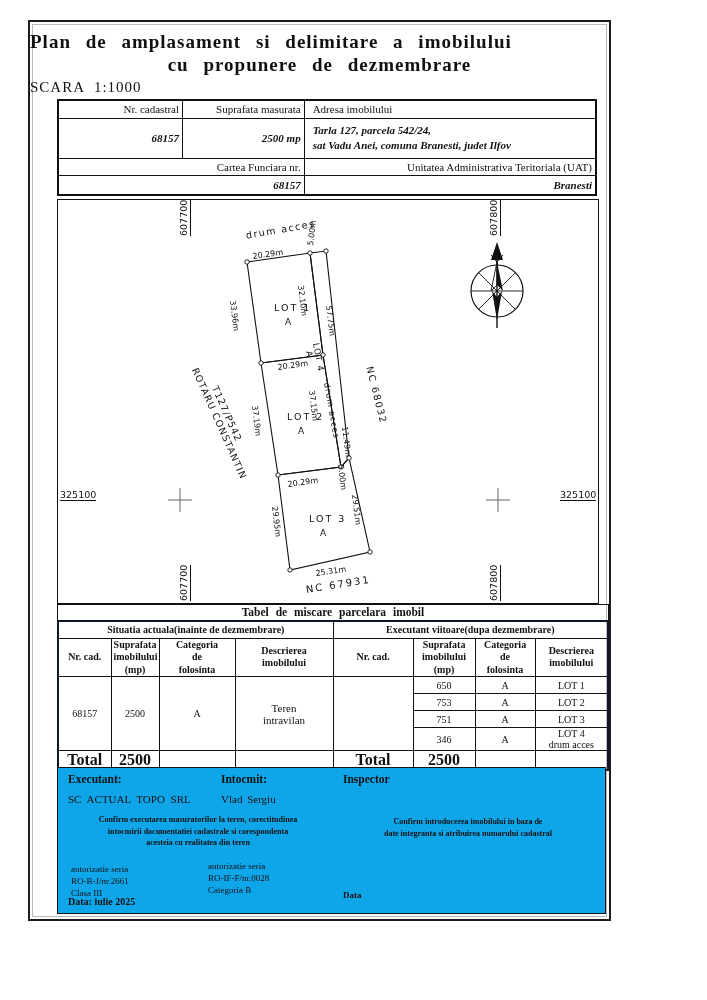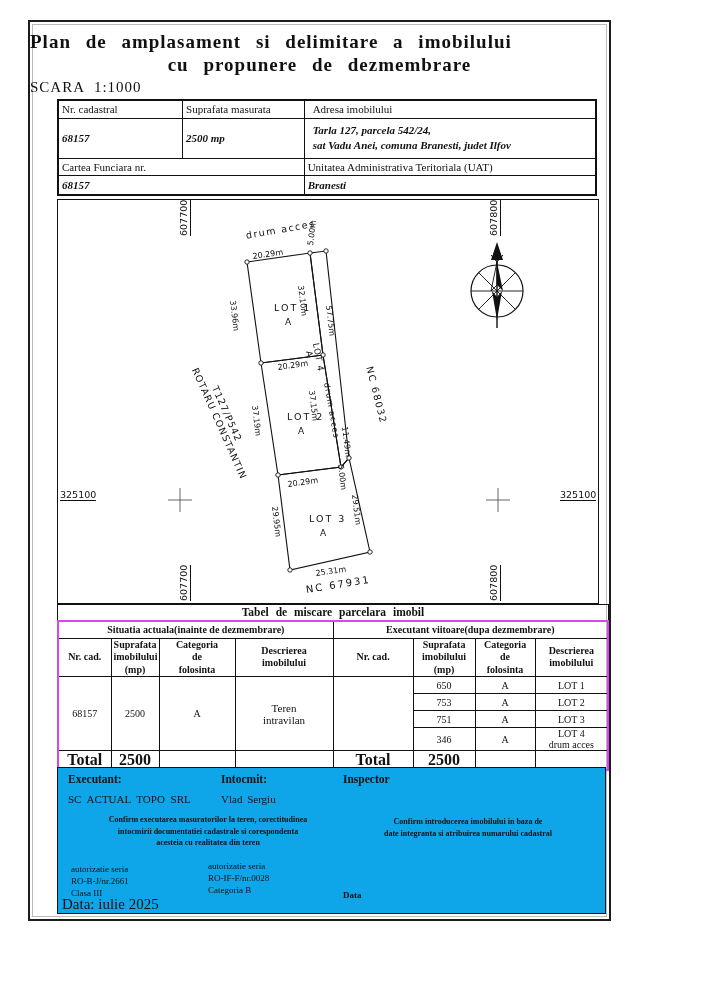--- a/index.html
+++ b/index.html
@@ -7,32 +7,32 @@
   .sheet{position:absolute;left:28px;top:20px;width:579px;height:897px;border:2px solid #1c1c1c;background:#fff;}
   .sheet-inner{position:absolute;inset:2px;border:1px solid #bbb;}
   .abs{position:absolute;}
   
   .title{left:0;top:9px;width:100%;text-align:left;font-weight:bold;font-size:19px;letter-spacing:1px;word-spacing:9px;}
   .title2{left:0;top:32px;width:100%;text-align:center;font-weight:bold;font-size:19px;letter-spacing:1px;word-spacing:9px;}
   .scara{left:0;top:57px;width:100%;font-size:15px;word-spacing:5px;letter-spacing:1px;}
   
   table{border-collapse:collapse;}
   .hdrtbl{left:27px;top:77px;width:540px;}
-  .hdrtbl td{border:1px solid #111;font-size:11px;text-align:left;vertical-align:middle;padding:0 3px;}
+  .hdrtbl td{border:1px solid #111;font-size:11px;text-align:right;vertical-align:middle;padding:0 3px;}
   .hdrtbl{border:2px solid #111;}
   .ital{font-style:italic;font-weight:bold;font-size:10.5px;}
   .addr{text-align:left !important;padding-left:8px !important;line-height:1.35;}
   
   .map{left:27px;top:177px;width:540px;height:403px;border:1.5px solid #111;}
   .ml{position:absolute;transform-origin:0 0;font-family:"DejaVu Sans",sans-serif;font-size:8px;color:#111;white-space:nowrap;}
   .mc{position:absolute;transform-origin:0 0;transform:rotate(-90deg);font-family:"DejaVu Sans",sans-serif;font-size:9.5px;border-bottom:1px solid #111;padding-bottom:1px;white-space:nowrap;}
   .mx{position:absolute;font-family:"DejaVu Sans",sans-serif;font-size:9.5px;border-bottom:1px solid #111;white-space:nowrap;}
   
   .tbl-title-box{left:27px;top:582px;width:550px;height:16px;border:1.5px solid #111;border-bottom:none;text-align:center;font-weight:bold;font-size:11.5px;word-spacing:4px;line-height:15px;}
-  .mvtbl{left:27px;top:598px;width:550px;table-layout:fixed;border:2px solid #d946ef;}
+  .mvtbl{left:27px;top:598px;width:550px;table-layout:fixed;border:2px solid #0f172a;}
   .mvtbl td{border:1px solid #111;text-align:center;vertical-align:middle;font-size:10px;padding:0 2px;overflow:hidden;}
   .sect{font-weight:bold;font-size:11.5px;height:17px;}
   .colhdr{font-weight:bold;font-size:7.5px;line-height:1.25;height:36px;}
   .val{font-size:10.5px;}
   .totrow td{height:17px;font-weight:bold;font-size:16px;}
   .prewrap{white-space:pre-line;}
   
   .fbox{border:1.5px solid #111;background:#0ea5e9;}
   .fL{left:27px;top:745px;width:273px;height:145px;}
   .fR{left:301px;top:745px;width:274px;height:145px;border-left:none;}
@@ -233,30 +233,30 @@
       <td></td>
     </tr>
   </tbody>
     </table>
 
   <div class="abs fbox fL">
     <span class="abs" style="left:10px;top:5px;font-weight:bold;font-size:11.5px;">Executant:</span>
     <span class="abs" style="left:163px;top:5px;font-weight:bold;font-size:11.5px;">Intocmit:</span>
     <span class="abs" style="left:10px;top:25px;font-size:11px;word-spacing:3px;">SC ACTUAL TOPO SRL</span>
     <span class="abs" style="left:163px;top:25px;font-size:11px;word-spacing:2px;">Vlad Sergiu</span>
-    <div class="abs small-c" style="left:20px;top:46px;width:260px;">Confirm executarea masuratorilor la teren, corectitudinea
+    <div class="abs small-c" style="left:10px;top:46px;width:260px;">Confirm executarea masuratorilor la teren, corectitudinea
 intocmirii documentatiei cadastrale si corespondenta
 acesteia cu realitatea din teren</div>
     <div class="abs auth" style="left:13px;top:88px;">autorizatie seria
 RO-B-J/nr.2661
 Clasa III</div>
     <div class="abs auth" style="left:150px;top:85px;">autorizatie seria
 RO-IF-F/nr.0028
 Categoria B</div>
-    <span class="abs" style="left:4px;top:128px;font-size:15px;font-weight:normal;">Data: iulie 2025</span>
+    <span class="abs" style="left:10px;top:128px;font-size:10px;font-weight:bold;">Data: iulie 2025</span>
   </div>
   <div class="abs fbox fR">
     <span class="abs" style="left:12px;top:5px;font-weight:bold;font-size:11.5px;">Inspector</span>
     <div class="abs small-c" style="left:10px;top:48px;width:254px;">Confirm introducerea imobilului in baza de
 date integranta si atribuirea numarului cadastral</div>
     <span class="abs" style="left:12px;top:122px;font-size:9px;font-weight:bold;">Data</span>
   </div>
 </div>
 
 </body></html>

